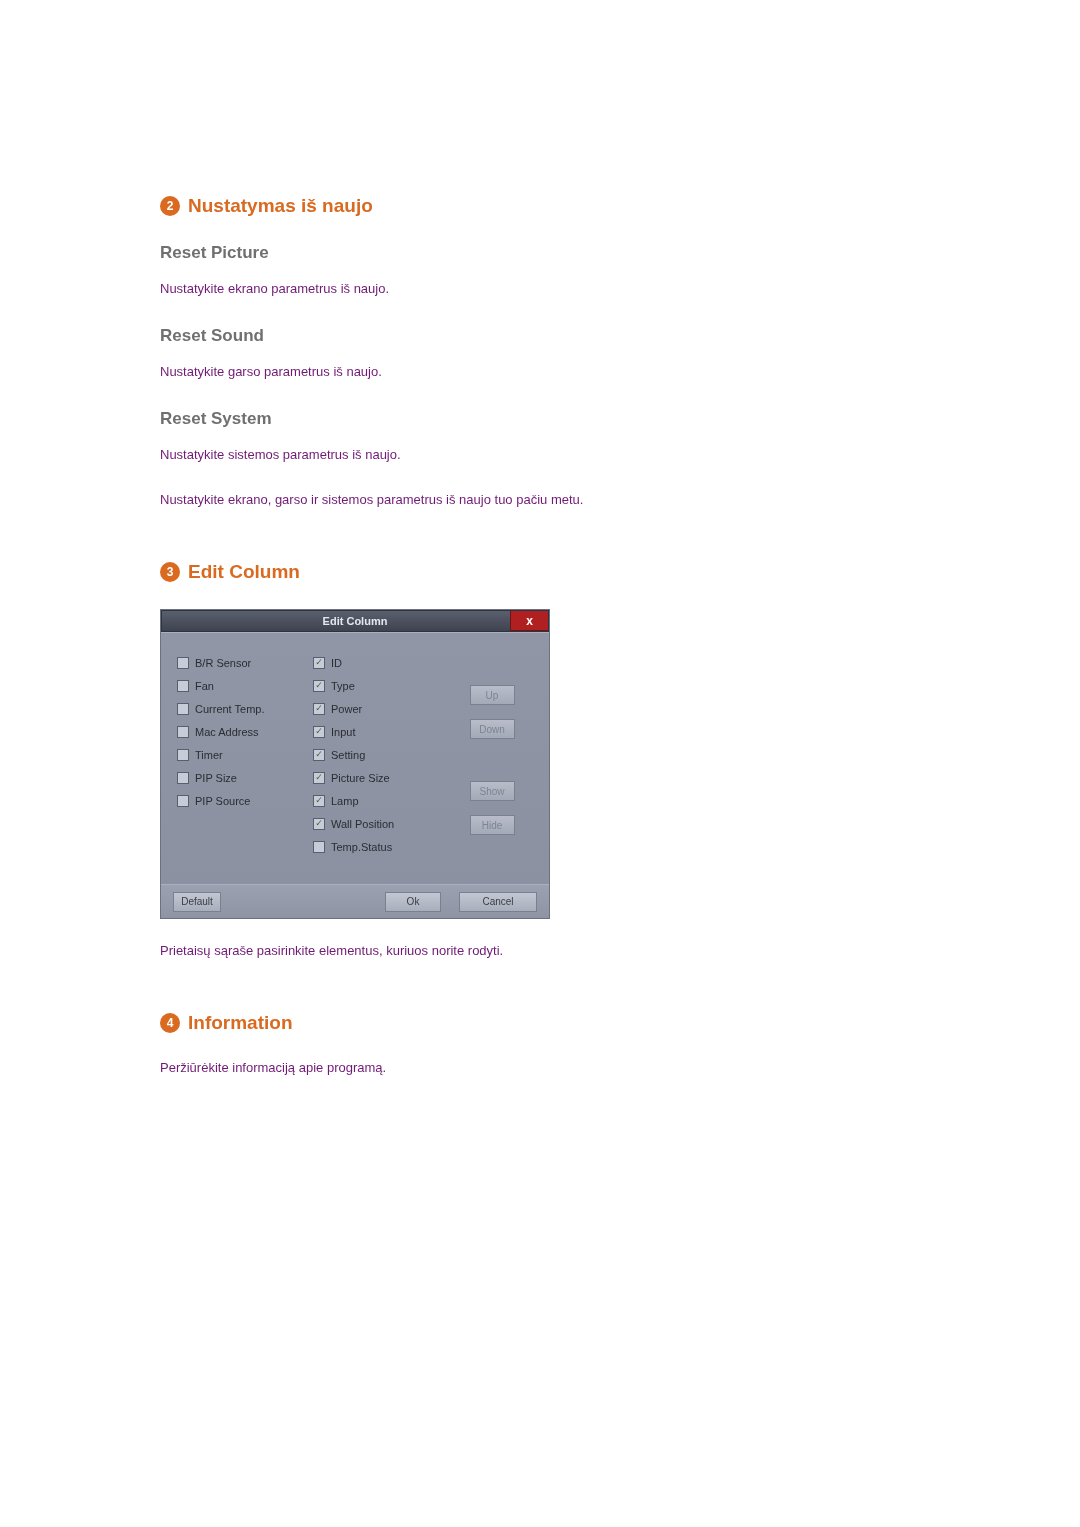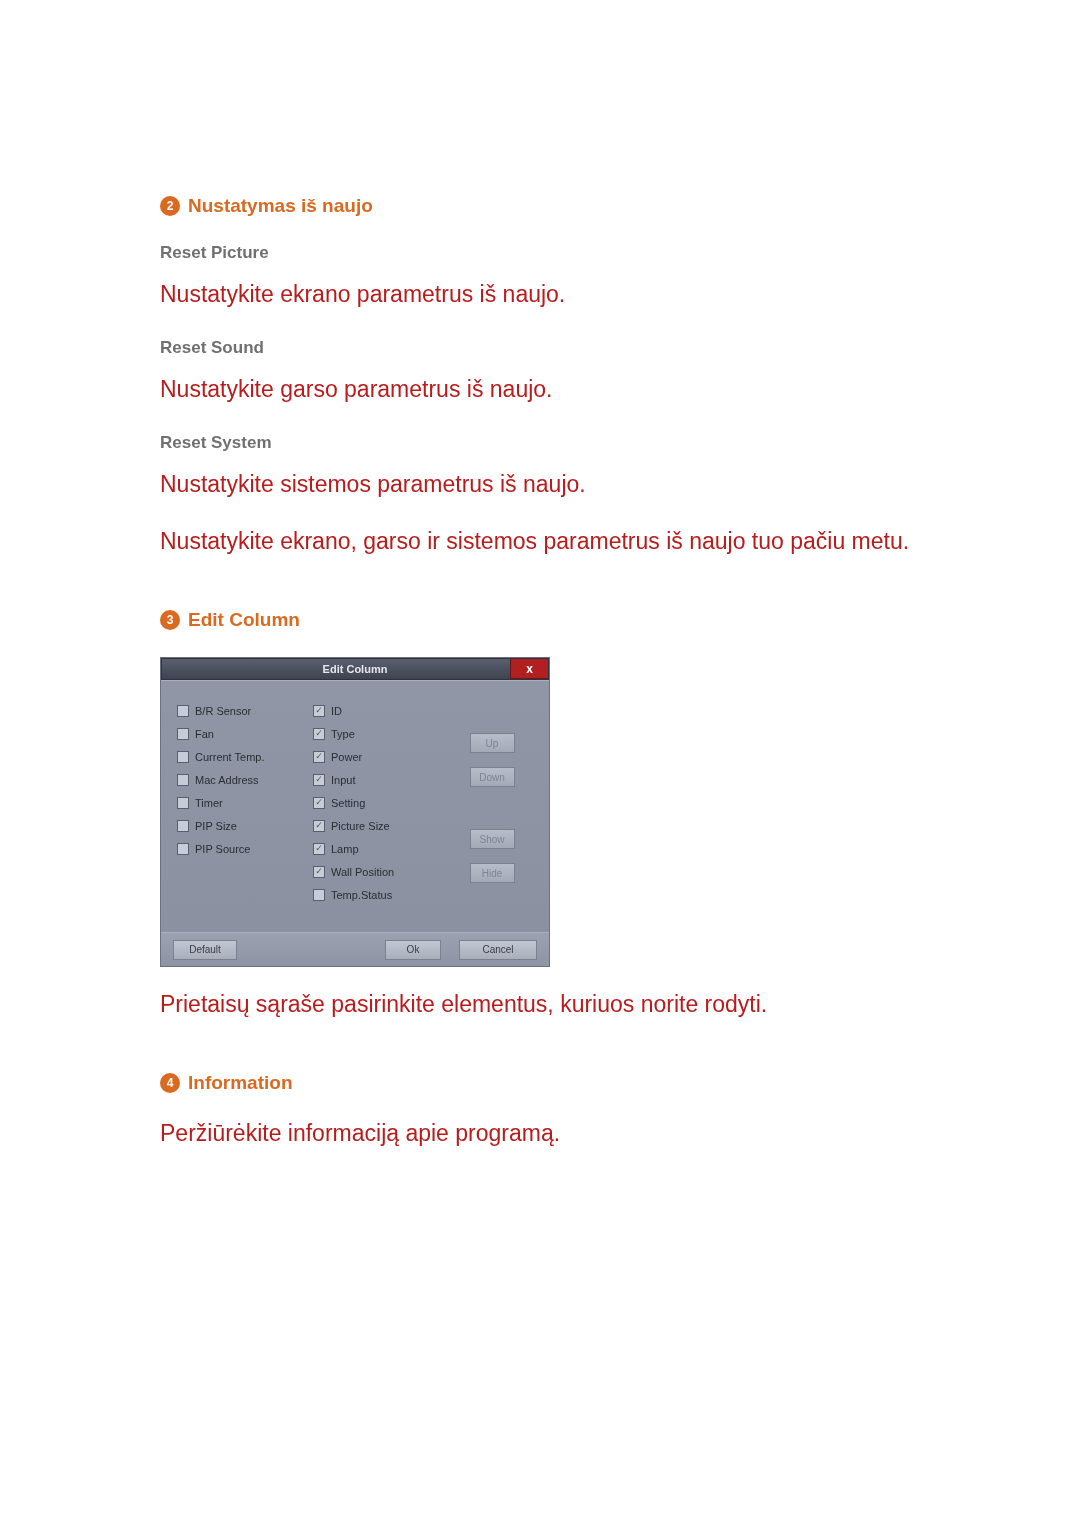--- a/index.html
+++ b/index.html
@@ -40,22 +40,22 @@
     font-size: 19px;
     font-weight: bold;
   }
   .sub-heading {
     color: #707070;
     font-size: 17px;
     font-weight: bold;
     margin-bottom: 18px;
   }
   .body-text {
-    color: #b91c1c;
-    font-size: 23px;
+    color: #701a75;
+    font-size: 13px;
     margin-bottom: 30px;
   }
   .section-gap { height: 24px; }
 
   
   .dialog {
     width: 390px;
     border: 1px solid #6c7181;
     margin-bottom: 24px;
     font-size: 11px;
@@ -151,21 +151,21 @@
   .foot-btn {
     height: 20px;
     background: linear-gradient(#c2c7d3, #a9aebc);
     border: 1px solid #7a8090;
     color: #3a3d45;
     font-size: 10px;
     display: flex;
     align-items: center;
     justify-content: center;
   }
-  .btn-default { width: 64px; }
+  .btn-default { width: 48px; }
   .spacer { flex: 1; }
   .btn-ok { width: 56px; }
   .btn-cancel { width: 78px; margin-left: 10px; }
 </style>
 </head>
 <body>
 
 <div class="page">
 
   <div class="section-head">

